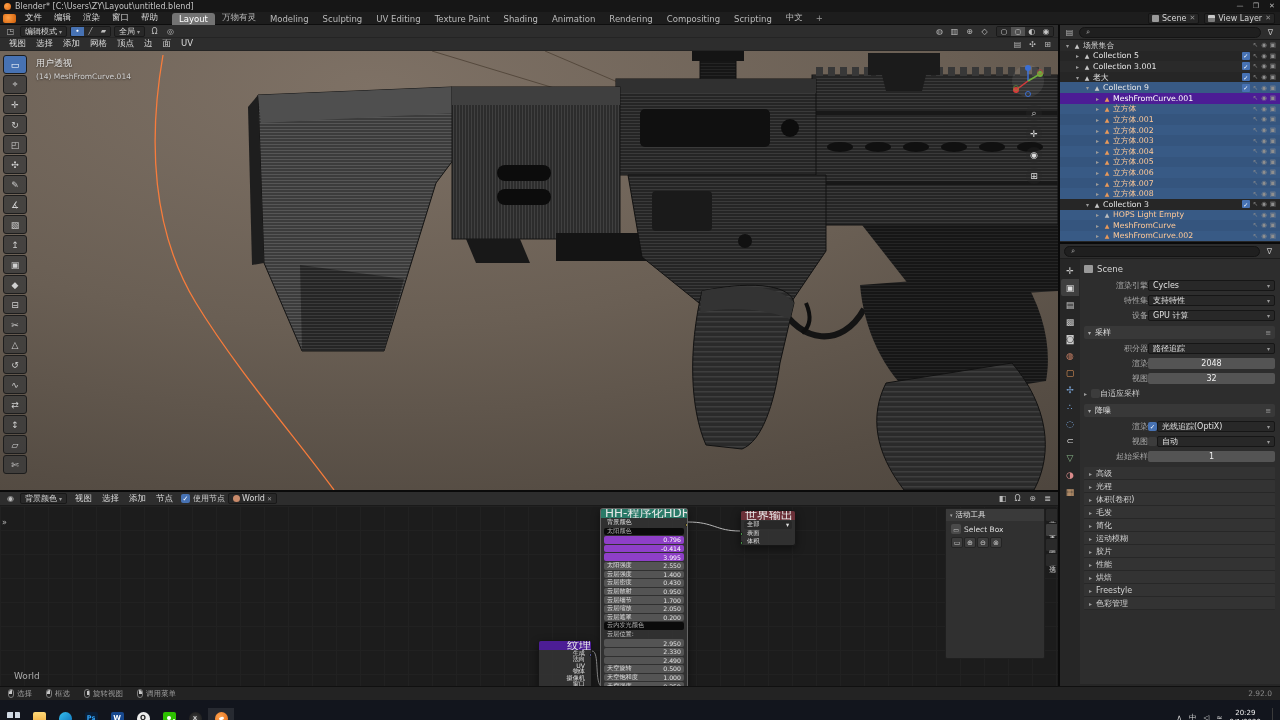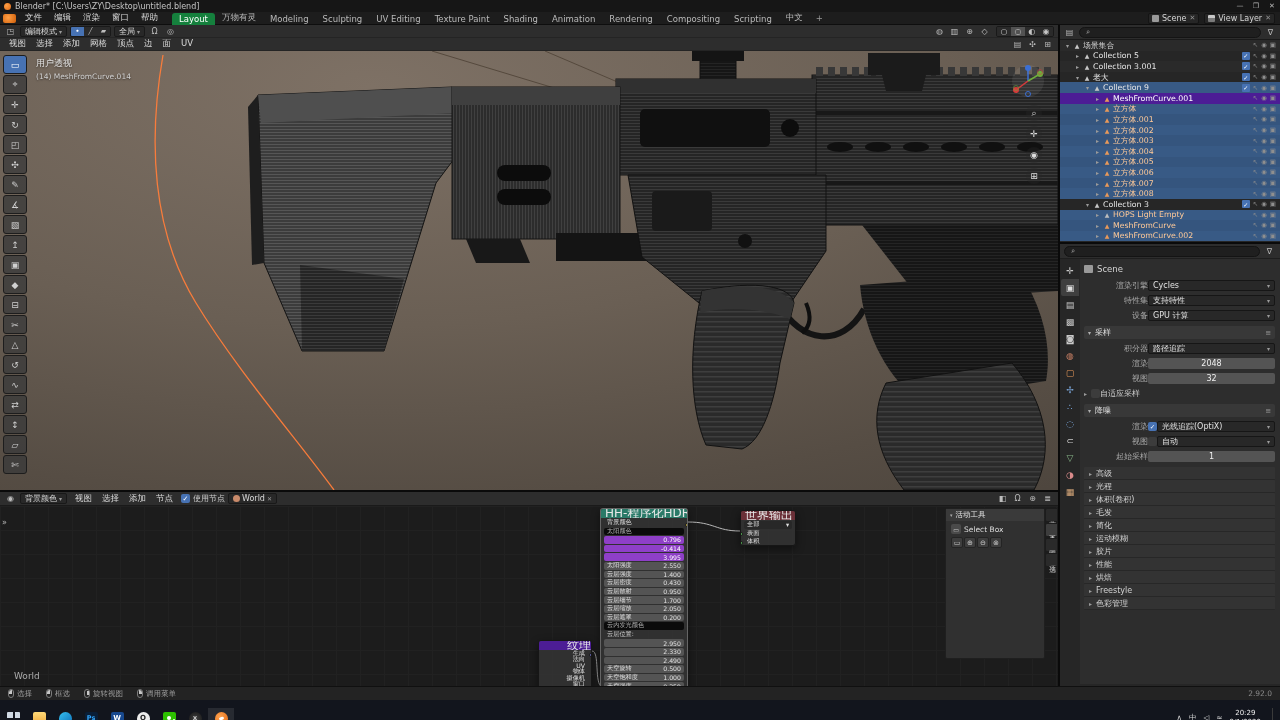--- a/index.html
+++ b/index.html
@@ -18,21 +18,21 @@
 
   
   .menubar{left:0;top:12px;width:1280px;height:13px;background:#1d1d1d;display:flex;align-items:center;
     font-size:8.5px;border-bottom:1px solid #0e0e0e}
   .blogo{width:13px;height:9px;margin:0 3px;border-radius:2px;
     background:radial-gradient(circle at 40% 40%,#ff9f45,#d86a14 80%)}
   .menus{display:flex}
   .menu-item{padding:0 6px;color:#d8d8d8}
   .workspaces{display:flex;margin-left:8px;height:13px;align-items:flex-end}
   .ws-tab{padding:1px 7px;color:#b9b9b9;white-space:nowrap}
-  .ws-tab.active{background:#15803d;color:#fff;border-radius:3px 3px 0 0}
+  .ws-tab.active{background:#737373;color:#fff;border-radius:3px 3px 0 0}
   .ws-add{padding:0 6px;color:#9a9a9a}
   .spacer{flex:1}
   .id-widget{display:flex;align-items:center;background:#262626;border:1px solid #141414;border-radius:2px;
     height:11px;margin-right:5px;padding:0 3px;font-size:8px;color:#d5d5d5;gap:3px}
   .idw-ic{width:7px;height:7px;border-radius:1px;background:#9a9a9a}
   .idw-ic.layers{background:linear-gradient(#c8c8c8 45%,#7a7a7a 45%)}
   .idw-x{color:#8f8f8f;font-size:7px}
 
   
   .viewport{left:0;top:25px;width:1058px;height:465px;background:#2d2d2d}
@@ -209,21 +209,21 @@
   .clock{text-align:center;line-height:1.25;font-size:7px;color:#eee}
   .desk-sliver{width:4px;height:20px;border-left:1px solid #3a3a3a;margin-left:4px}
 </style>
 </head>
 <body>
 
 <div class="screen">
 
   <div class="abs titlebar">
     <span class="blend-dot"></span>
-    <span>Blender*  [C:\Users\ZY\Desktop\untitled.blend]</span>
+    <span>Blender*  [C:\Users\ZY\Layout\untitled.blend]</span>
     <div class="win-controls">
       <span>—</span>
       <span>❐</span>
       <span>✕</span>
     </div>
   </div>
 
   <div class="abs menubar">
     <span class="blogo"></span>
     <div class="menus">

